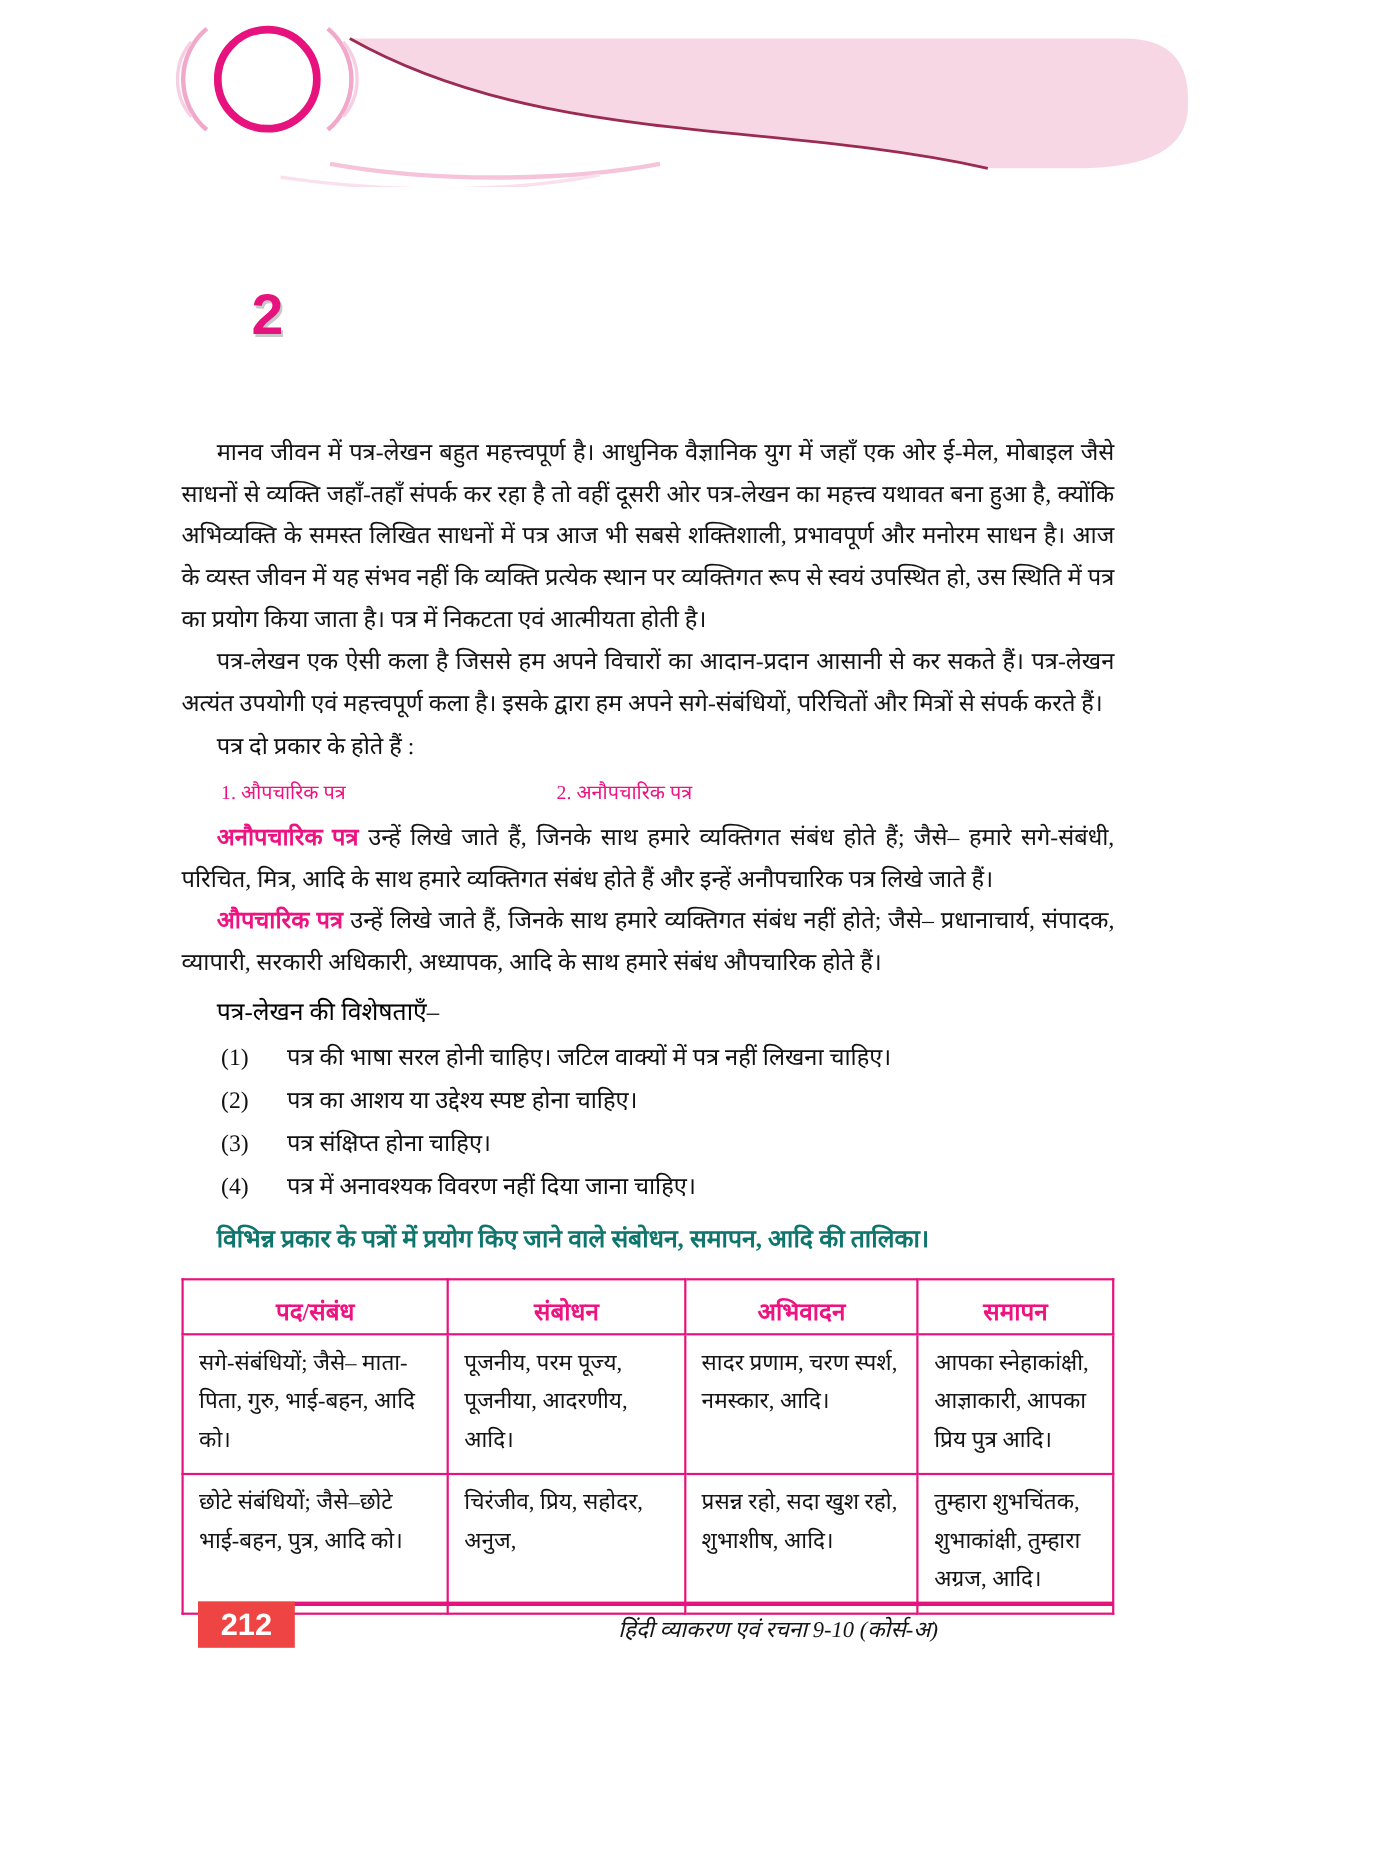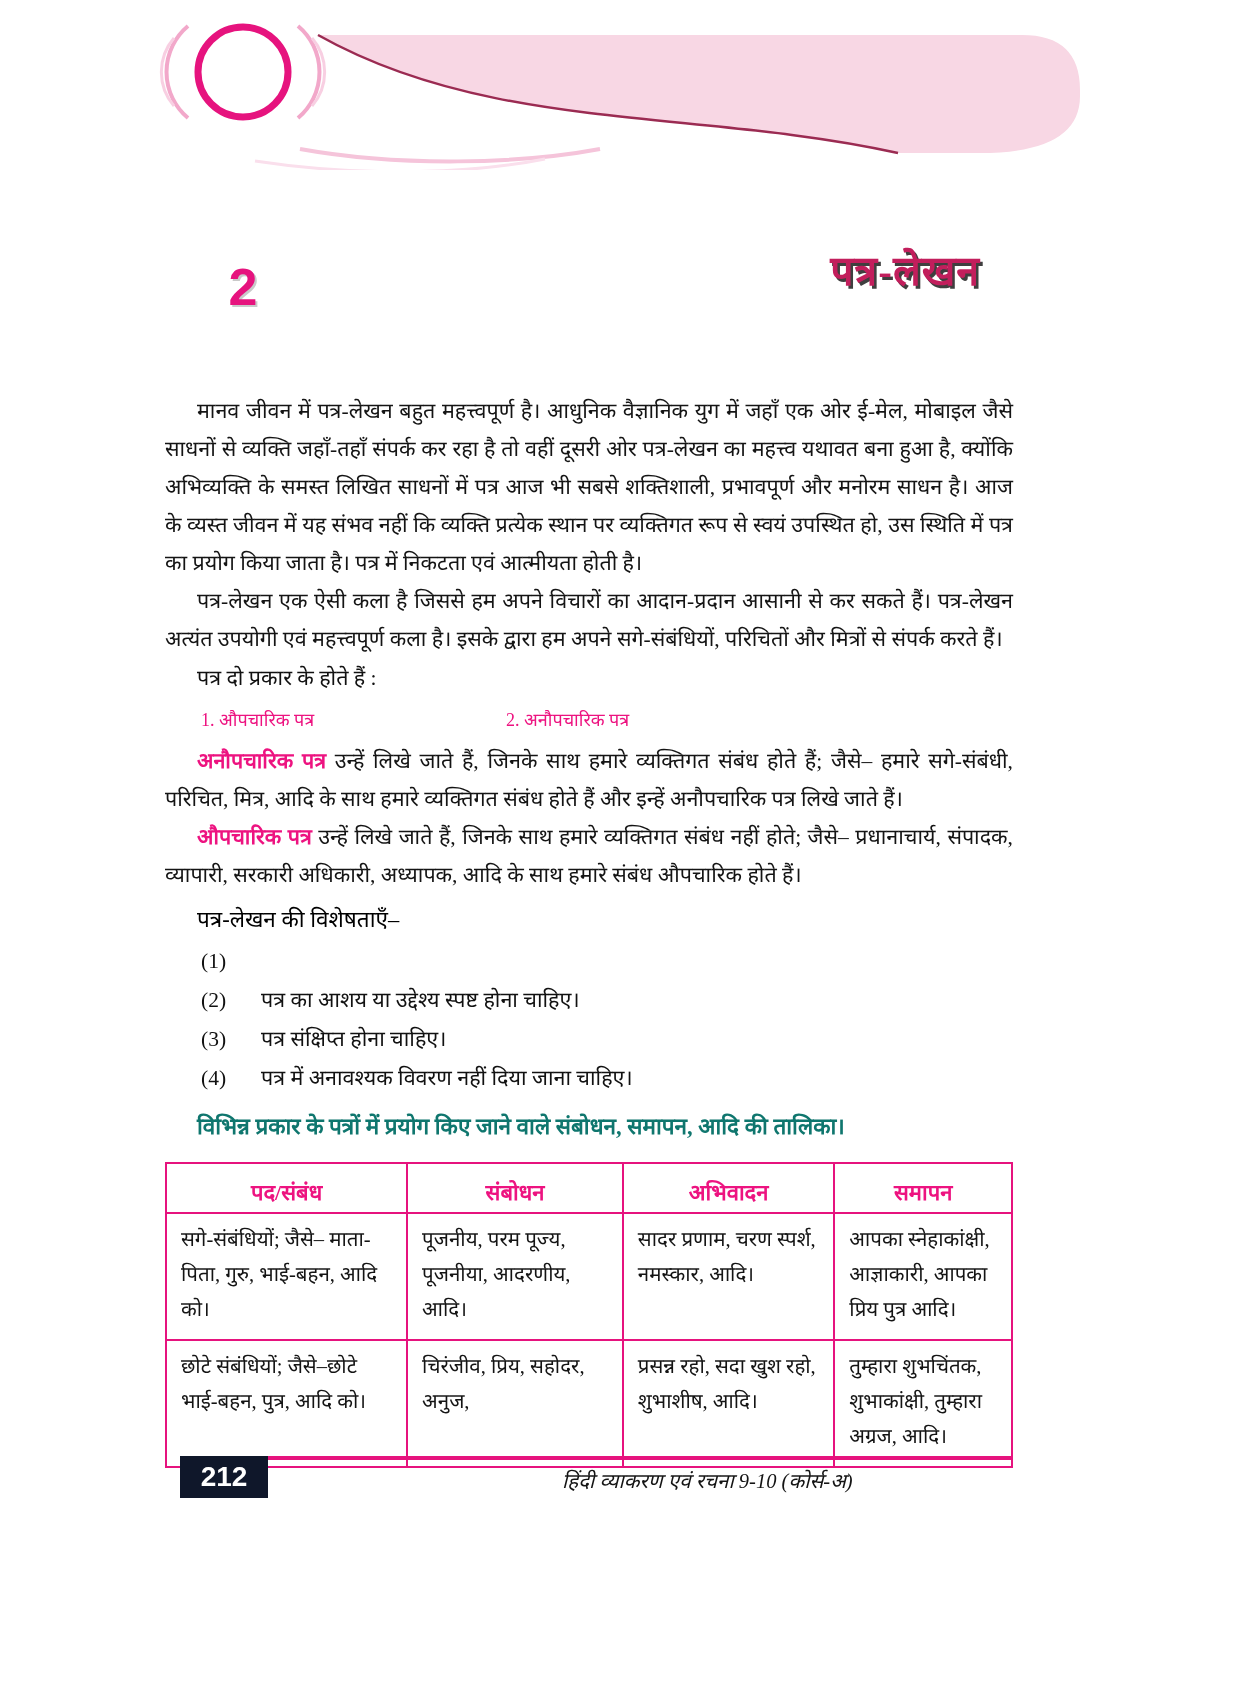--- a/index.html
+++ b/index.html
@@ -64,21 +64,21 @@
     padding:12px 20px 6px;
   }
   table.letters td{
     font-size:20.5px;line-height:35px;vertical-align:top;
     padding:8px 14px 12px;color:#141414;text-align:left;
   }
   
   .footer-rule{position:absolute;left:180px;top:1456px;width:832px;height:4px;background:#E6137E;}
   .page-number-box{
     position:absolute;left:180px;top:1456px;width:88px;height:42px;
-    background:#0f172a;color:#ffffff;
+    background:#ef4444;color:#ffffff;
     display:flex;align-items:center;justify-content:center;
     font-family:"Liberation Sans","DejaVu Sans",sans-serif;
     font-size:28px;font-weight:bold;
   }
   .book-title{
     position:absolute;left:562px;top:1466px;width:450px;
     text-align:left;font-size:20.5px;color:#141414;font-weight:500;font-style:italic;
   }
 </style>
 </head>
@@ -96,21 +96,20 @@
     <path d="M 255 161 C 360 177 470 174 545 159" fill="none" stroke="#FADFEC" stroke-width="3"></path>
 
     <path d="M 188 26 A 60 60 0 0 0 188 118" fill="none" stroke="#F2A8CA" stroke-width="4"></path>
     <path d="M 174 38 A 52 52 0 0 0 174 106" fill="none" stroke="#F8CFE2" stroke-width="3"></path>
     <path d="M 298 26 A 60 60 0 0 1 298 118" fill="none" stroke="#F2A8CA" stroke-width="4"></path>
     <path d="M 312 38 A 52 52 0 0 1 312 106" fill="none" stroke="#F8CFE2" stroke-width="3"></path>
 
     <circle cx="243" cy="72" r="45" fill="#ffffff" stroke="#E6137E" stroke-width="7"></circle>
   </svg>
   <div class="chapter-number">2</div>
-  <div class="chapter-title">पत्र-लेखन</div>
 
   <div class="content">
 
     <p class="para">मानव जीवन में पत्र-लेखन बहुत महत्त्वपूर्ण है। आधुनिक वैज्ञानिक युग में जहाँ एक ओर ई-मेल, मोबाइल जैसे साधनों से व्यक्ति जहाँ-तहाँ संपर्क कर रहा है तो वहीं दूसरी ओर पत्र-लेखन का महत्त्व यथावत बना हुआ है, क्योंकि अभिव्यक्ति के समस्त लिखित साधनों में पत्र आज भी सबसे शक्तिशाली, प्रभावपूर्ण और मनोरम साधन है। आज के व्यस्त जीवन में यह संभव नहीं कि व्यक्ति प्रत्येक स्थान पर व्यक्तिगत रूप से स्वयं उपस्थित हो, उस स्थिति में पत्र का प्रयोग किया जाता है। पत्र में निकटता एवं आत्मीयता होती है।</p>
     <p class="para">पत्र-लेखन एक ऐसी कला है जिससे हम अपने विचारों का आदान-प्रदान आसानी से कर सकते हैं। पत्र-लेखन अत्यंत उपयोगी एवं महत्त्वपूर्ण कला है। इसके द्वारा हम अपने सगे-संबंधियों, परिचितों और मित्रों से संपर्क करते हैं।</p>
 
     <p class="lead-line">पत्र दो प्रकार के होते हैं :</p>
 
     <div class="types-row">
       <span class="type-item">1.  औपचारिक पत्र</span>
@@ -118,20 +117,21 @@
     </div>
 
     <p class="para"><span class="lead-pink">अनौपचारिक पत्र</span><span> उन्हें लिखे जाते हैं, जिनके साथ हमारे व्यक्तिगत संबंध होते हैं; जैसे– हमारे सगे-संबंधी, परिचित, मित्र, आदि के साथ हमारे व्यक्तिगत संबंध होते हैं और इन्हें अनौपचारिक पत्र लिखे जाते हैं।</span></p>
 
     <p class="para"><span class="lead-pink">औपचारिक पत्र</span><span> उन्हें लिखे जाते हैं, जिनके साथ हमारे व्यक्तिगत संबंध नहीं होते; जैसे– प्रधानाचार्य, संपादक, व्यापारी, सरकारी अधिकारी, अध्यापक, आदि के साथ हमारे संबंध औपचारिक होते हैं।</span></p>
 
     <div class="h-black">पत्र-लेखन की विशेषताएँ–</div>
 
     <div class="feature-row">
       <span class="f-num">(1)</span>
+      <span>पत्र की भाषा सरल होनी चाहिए। जटिल वाक्यों में पत्र नहीं लिखना चाहिए।</span>
     </div>
     <div class="feature-row">
       <span class="f-num">(2)</span>
       <span>पत्र का आशय या उद्देश्य स्पष्ट होना चाहिए।</span>
     </div>
     <div class="feature-row">
       <span class="f-num">(3)</span>
       <span>पत्र संक्षिप्त होना चाहिए।</span>
     </div>
     <div class="feature-row">

